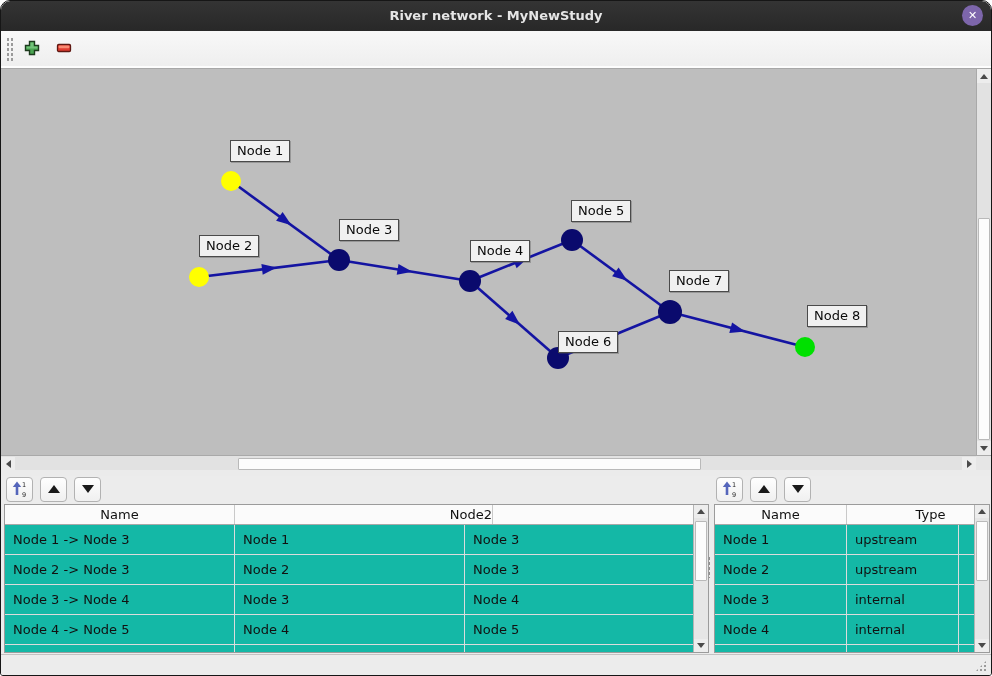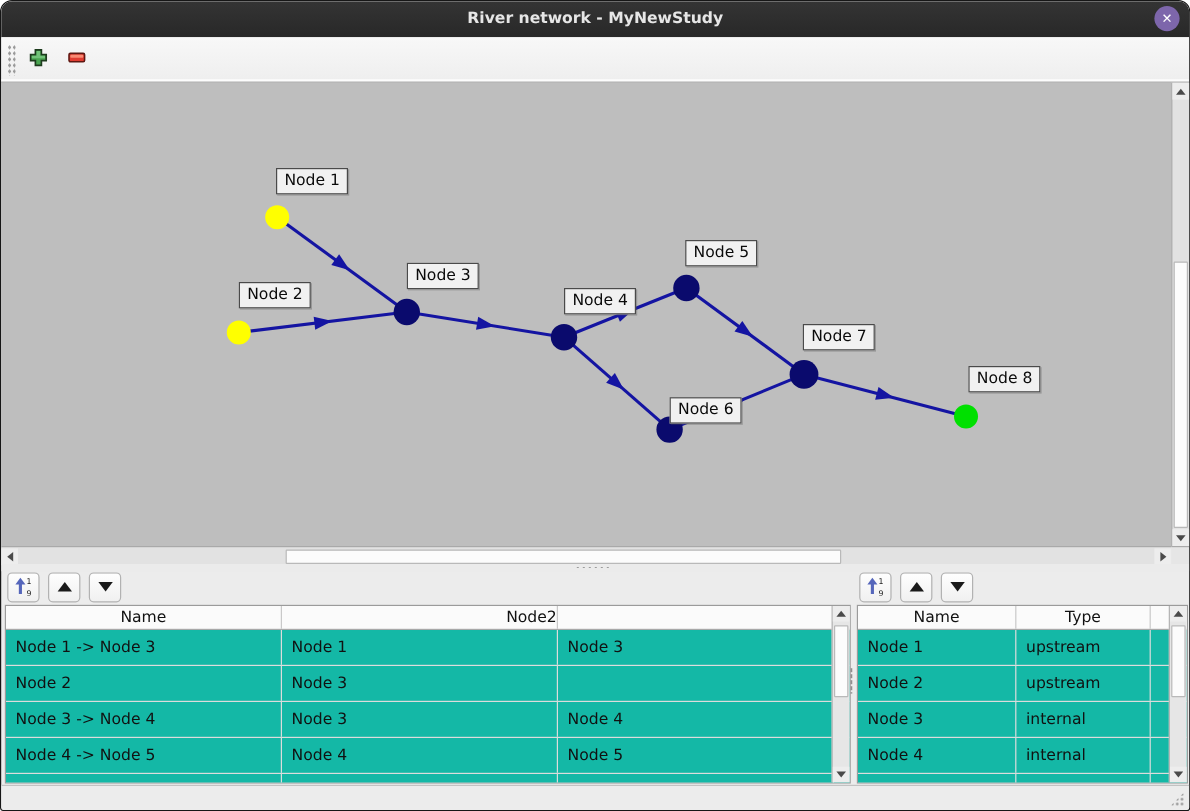--- a/index.html
+++ b/index.html
@@ -43,21 +43,21 @@
   .panel { position:absolute; top:475px; height:178px; }
   .panel-left { left:0; width:710px; }
   .panel-right { left:710px; width:280px; }
   .mini-toolbar { display:flex; align-items:center; height:26px; padding-left:5px; }
   .mini-btn { width:27px; height:25px; margin-right:7px; border:1px solid #b2b2b2; border-radius:4px; background:linear-gradient(#fefefe,#f0f0f0); display:flex; align-items:center; justify-content:center; }
   .mini-btn .tri-up   { border-left:6px solid transparent; border-right:6px solid transparent; border-bottom:8px solid #1a1a1a; }
   .mini-btn .tri-down { border-left:6px solid transparent; border-right:6px solid transparent; border-top:8px solid #1a1a1a; }
 
   
   .table { position:relative; margin-left:3px; margin-top:2px; height:149px; background:#fff; border:1px solid #9b9b9b; overflow:hidden; }
-  .t-header { display:flex; height:20px; background:#fbfbfb; border-bottom:1px solid #a8a8a8; }
+  .t-header { display:flex; height:20px; background:#fbfbfb; border-bottom:1px solid #a8a8a8;gap:28px; }
   .t-hcell { font-size:13px; color:#111; text-align:center; line-height:19px; border-right:1px solid #c9c9c9; overflow:hidden; }
   .t-row { display:flex; height:30px; border-bottom:1px solid #dcdcdc; background:#14b8a6; }
   .t-cell { font-size:13px; color:#111; line-height:29px; padding-left:8px; border-right:1px solid #dcdcdc; white-space:nowrap; overflow:hidden; }
   .t-scroll { position:absolute; right:0; top:0; bottom:0; width:15px; background:#e6e6e6; border-left:1px solid #b5b5b5; }
 
   .statusbar { position:absolute; left:0; top:653px; width:990px; height:21px; background:#ececec; border-top:1px solid #c2c2c2; }
   .grip { position:absolute; right:4px; bottom:3px; width:12px; height:12px; background-image:radial-gradient(#9a9a9a 1px, transparent 1.2px); background-size:4px 4px; clip-path:polygon(100% 0, 100% 100%, 0 100%); }
 </style>
 </head>
 <body>
@@ -175,20 +175,21 @@
           <div class="t-hcell" style="width: 230px;">Name</div>
           <div class="t-hcell" style="width: 230px; text-align: right;">Node2</div>
         </div>
       <div class="t-body">
           <div class="t-row">
             <div class="t-cell" style="width: 230px;">Node 1 -&gt; Node 3</div>
             <div class="t-cell" style="width: 230px;">Node 1</div>
             <div class="t-cell" style="width: 230px;">Node 3</div>
           </div>
           <div class="t-row">
+            <div class="t-cell" style="width: 230px;">Node 2 -&gt; Node 3</div>
             <div class="t-cell" style="width: 230px;">Node 2</div>
             <div class="t-cell" style="width: 230px;">Node 3</div>
           </div>
           <div class="t-row">
             <div class="t-cell" style="width: 230px;">Node 3 -&gt; Node 4</div>
             <div class="t-cell" style="width: 230px;">Node 3</div>
             <div class="t-cell" style="width: 230px;">Node 4</div>
           </div>
           <div class="t-row">
             <div class="t-cell" style="width: 230px;">Node 4 -&gt; Node 5</div>

